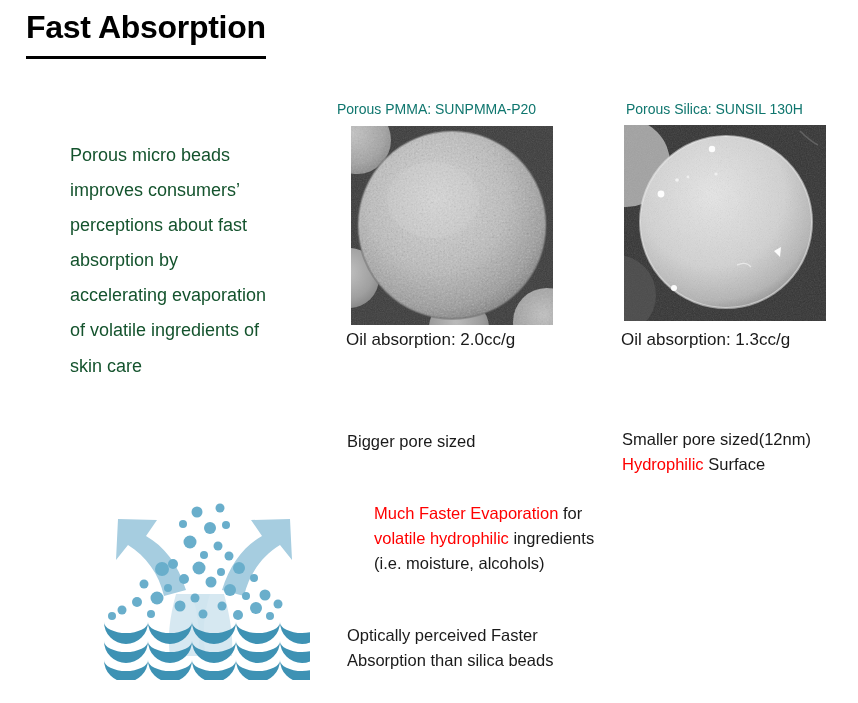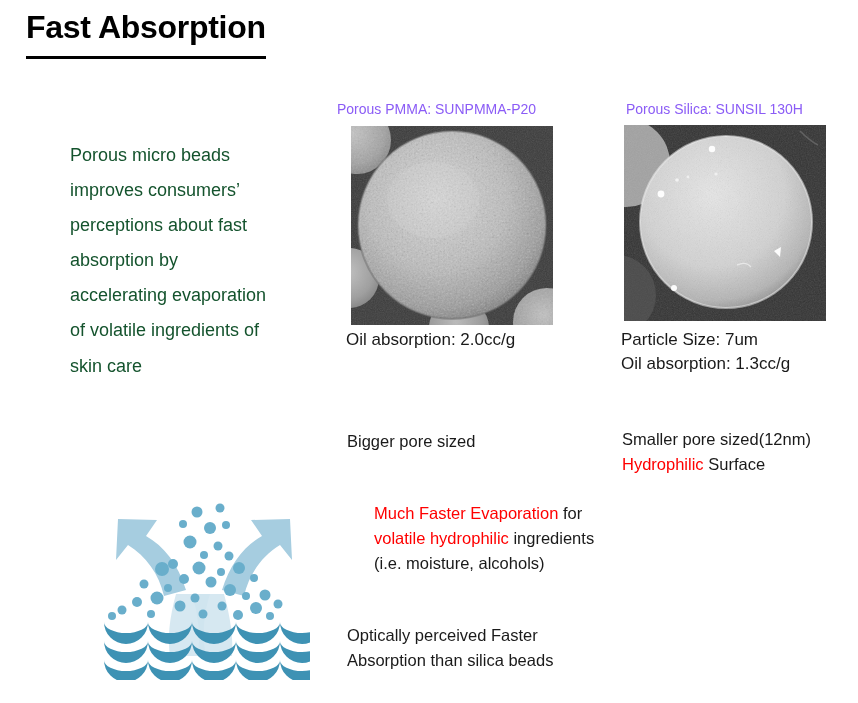--- a/index.html
+++ b/index.html
@@ -38,21 +38,21 @@
     width: 200px;
     font-size: 18px;
     line-height: 1.95;
     color: #14532d;
   }
 
   
   .column-header {
     position: absolute;
     font-size: 14px;
-    color: #8b5cf6;
+    color: #0f766e;
     white-space: nowrap;
   }
   #pmma-header { left: 337px; top: 101px; }
   #silica-header { left: 626px; top: 101px; }
 
   
   .sem-image {
     position: absolute;
     overflow: hidden;
     background: #3a3a3a;
@@ -212,21 +212,20 @@
     <path d="M98 57 q12 10 16 22" stroke="#e2e2e2" stroke-width="1" fill="none" opacity="0.55"></path>
     <path d="M176 6 q10 10 18 14" stroke="#6a6a6a" stroke-width="1.6" fill="none" opacity="0.8"></path>
   </svg>
 </div>
 
 <div class="stat-block" id="pmma-stats">
   <div>Oil absorption: 2.0cc/g</div>
 </div>
 
 <div class="stat-block" id="silica-stats">
-  <div>Particle Size: 7um</div>
   <div>Oil absorption: 1.3cc/g</div>
 </div>
 
 <div class="desc-block" id="pmma-surface">
   <div>Bigger pore sized</div>
 </div>
 
 <div class="desc-block" id="silica-surface">
   <div>Smaller pore sized(12nm)</div>
   <div><span class="red">Hydrophilic</span><span> Surface</span></div>

